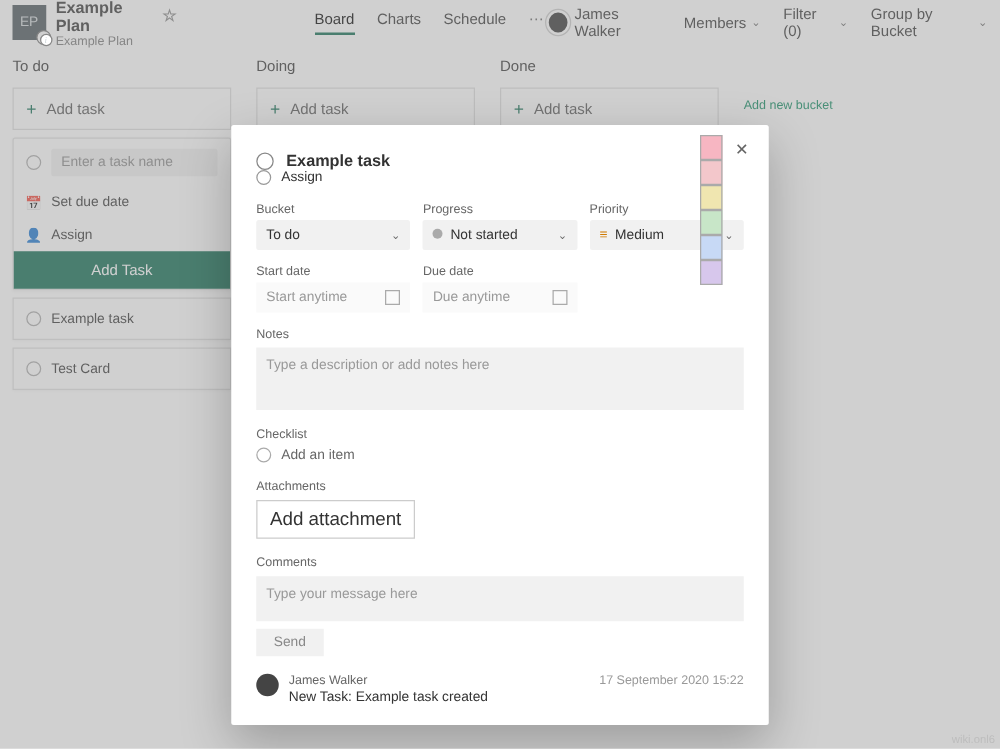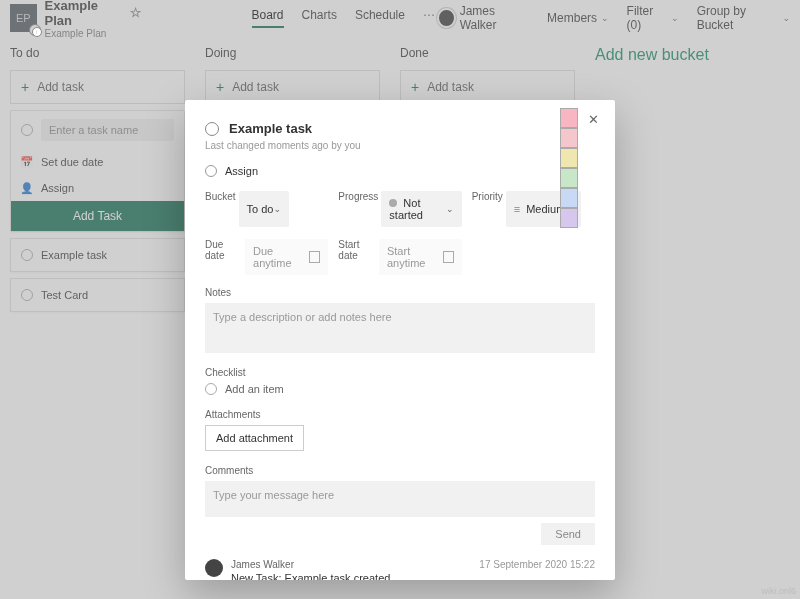--- a/index.html
+++ b/index.html
@@ -18,54 +18,54 @@
     .dots{color:#666;letter-spacing:2px;cursor:pointer;}
     .header-right { margin-left: auto; display: flex; align-items: center; gap: 18px; font-size: 12px; }
     .header-right .item{display:flex;align-items:center;gap:4px;cursor:pointer;}
     .avatar{width:20px;height:20px;border-radius:50%;background:#333;display:inline-block;border:2px solid #fff;box-shadow:0 0 0 1px #ccc;}
     .chev{font-size:9px;color:#666;}
     .board { flex:1; padding: 10px; display:flex; gap:20px; align-items:flex-start;}
     .col{width:175px;display:flex;flex-direction:column;gap:6px;}
     .col-title{font-size:12px;font-weight:400;margin-bottom:4px;color:#333;}
     .add-task{border:1px solid #ddd;background:#fff;padding:8px 10px;display:flex;align-items:center;gap:8px;color:#555;cursor:pointer;}
     .plus{color:#0b6a4f;font-size:14px;}
-    .newbucket{font-size:16px;color:#0b8a5f;cursor:pointer;}
+    .newbucket{font-size:10px;color:#0b8a5f;cursor:pointer;margin-top:33px;}
     .task-card{background:#fff;border:1px solid #e0e0e0;border-radius:2px;box-shadow:0 1px 2px rgba(0,0,0,0.05);padding:0;}
     .task-input{padding:8px 10px;display:flex;align-items:center;gap:8px;justify-content:center;}
     .input-field{background:#f0f0f0;color:#888;padding:5px 8px;font-size:11px;border-radius:2px;flex:1;}
     .task-row{padding:7px 10px;display:flex;align-items:center;gap:8px;font-size:11px;cursor:pointer;}
     .smallicon{width:12px;height:12px;display:inline-flex;align-items:center;justify-content:center;color:#666;font-size:11px;}
     .add-btn{background:#0b6a4f;color:#fff;text-align:center;padding:8px;font-size:12px;cursor:pointer;}
     .small-card{background:#fff;border:1px solid #e0e0e0;padding:10px;display:flex;align-items:center;gap:8px;font-size:11px;box-shadow:0 1px 2px rgba(0,0,0,0.05);cursor:pointer;}
     .circle-empty{width:12px;height:12px;border:1.5px solid #aaa;border-radius:50%;}
     
     .overlay{position:absolute;inset:0;background:rgba(150,150,150,0.45);display:flex;align-items:flex-start;justify-content:center;}
     .dialog{margin-top:100px;width:430px;background:#fff;border-radius:2px;box-shadow:0 15px 40px rgba(0,0,0,0.25);padding:18px 20px 20px;font-size:11px;color:#333;max-height:480px;overflow:hidden;}
     .dlg-top{display:flex;justify-content:flex-end;gap:14px;color:#666;font-size:13px;margin:-6px -4px 0 0;}
     .dlg-top span{cursor:pointer;}
     .dlg-title-row{display:flex;align-items:center;gap:10px;margin-top:-6px;}
     .big-circle{width:14px;height:14px;border:1.5px solid #888;border-radius:50%;}
     .dlg-title{font-size:13px;font-weight:600;}
     .dlg-sub{color:#999;font-size:10px;margin:4px 0 14px 0;}
     .assign-row{display:flex;align-items:center;gap:8px;font-size:11px;color:#333;margin-bottom:14px;cursor:pointer;}
     .person-icon{width:12px;height:12px;border:1px solid #999;border-radius:50%;position:relative;}
     .row3{display:flex;gap:10px;margin-bottom:12px;}
-    .field{flex:1;display:flex;flex-direction:row;gap:3px;}
+    .field{flex:1;display:flex;flex-direction:column;gap:3px;}
     .field-label{font-size:10px;color:#666;}
     .select{background:#f1f1f1;border:none;padding:6px 8px;font-size:11px;display:flex;align-items:center;justify-content:space-between;border-radius:2px;}
     .status-dot{width:8px;height:8px;border-radius:50%;background:#aaa;margin-right:6px;display:inline-block;}
     .date-input{background:#fafafa;border:none;padding:6px 8px;font-size:11px;color:#999;display:flex;justify-content:space-between;align-items:center;}
     .cal-icon{width:12px;height:12px;border:1px solid #aaa;position:relative;}
     .notes{width:100%;height:50px;background:#f1f1f1;border:none;padding:8px;font-size:11px;color:#999;resize:none;position:relative;}
     .section-label{font-size:10px;color:#666;margin-bottom:5px;}
     .section{margin-bottom:14px;}
     .checklist-item{display:flex;align-items:flex-end;gap:8px;font-size:11px;color:#666;}
-    .attach-btn{border:1px solid #ccc;background:#fff;padding:6px 10px;font-size:11px;cursor:pointer;display:inline-block;}
+    .attach-btn{border:1px solid #ccc;background:#fff;padding:6px 10px;font-size:15px;cursor:pointer;display:inline-block;}
     .comment-box{background:#f1f1f1;padding:8px;color:#999;font-size:11px;height:36px;}
-    .send-row{display:flex;justify-content:flex-end;margin-top:6px;}
+    .send-row{display:flex;margin-top:6px;}
     .send-btn{background:#f1f1f1;color:#888;padding:5px 14px;font-size:11px;cursor:pointer;}
     .activity{display:flex;align-items:flex-start;gap:8px;margin-top:14px;}
     .activity .av{width:18px;height:18px;border-radius:50%;background:#444;}
     .activity-body{flex:1;}
     .activity-name{font-size:10px;color:#666;}
     .activity-text{font-size:11px;color:#333;margin-top:2px;}
     .activity-time{font-size:10px;color:#999;margin-left:auto;}
     
     .color-strip{position:absolute;top:108px;left:560px;display:flex;flex-direction:column;}
     .chip{width:18px;height:20px;border:1px solid #aaa;}
@@ -181,21 +181,20 @@
   </div>
   <div class="dialog">
     <div class="dlg-top">
       <span>⋯</span>
       <span>✕</span>
     </div>
     <div class="dlg-title-row">
       <span class="big-circle"></span>
       <span class="dlg-title">Example task</span>
     </div>
-    <div class="dlg-sub">Last changed moments ago by you</div>
 
     <div class="assign-row">
       <span class="person-icon"></span>
       <span>Assign</span>
     </div>
 
     <div class="row3">
       <div class="field">
         <span class="field-label">Bucket</span>
         <div class="select">
@@ -217,30 +216,30 @@
               <span style="color:#d07a00">≡</span>
               <span>Medium</span>
             </span>
             <span class="chev">⌄</span>
           </div>
       </div>
     </div>
 
     <div class="row3">
       <div class="field">
+        <span class="field-label">Start date</span>
+        <div class="date-input">
+            <span>Start anytime</span>
+            <span class="cal-icon"></span>
+          </div>
+      </div>
+      <div class="field">
         <span class="field-label">Due date</span>
         <div class="date-input">
             <span>Due anytime</span>
-            <span class="cal-icon"></span>
-          </div>
-      </div>
-      <div class="field">
-        <span class="field-label">Start date</span>
-        <div class="date-input">
-            <span>Start anytime</span>
             <span class="cal-icon"></span>
           </div>
       </div>
       <div class="field" style="visibility:hidden"></div>
     </div>
 
     <div class="section">
       <div class="section-label">Notes</div>
       <div class="notes">Type a description or add notes here</div>
     </div>

